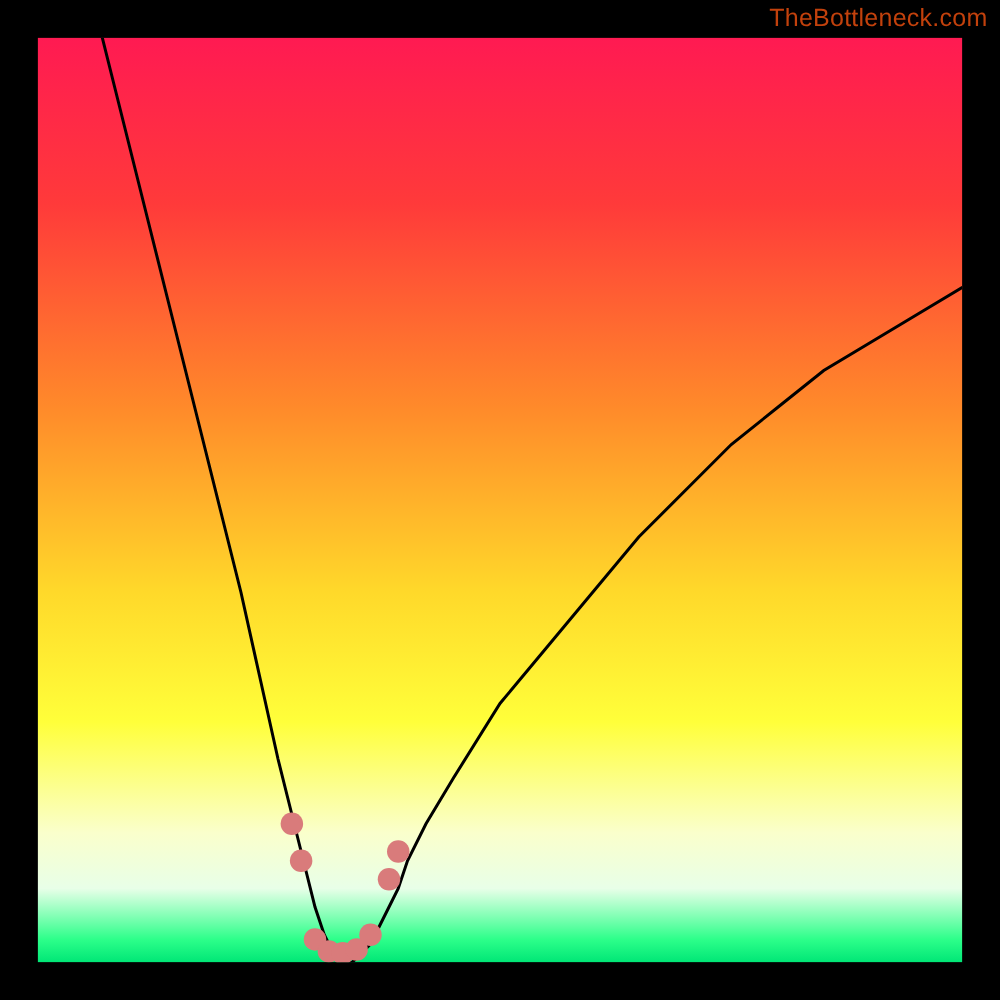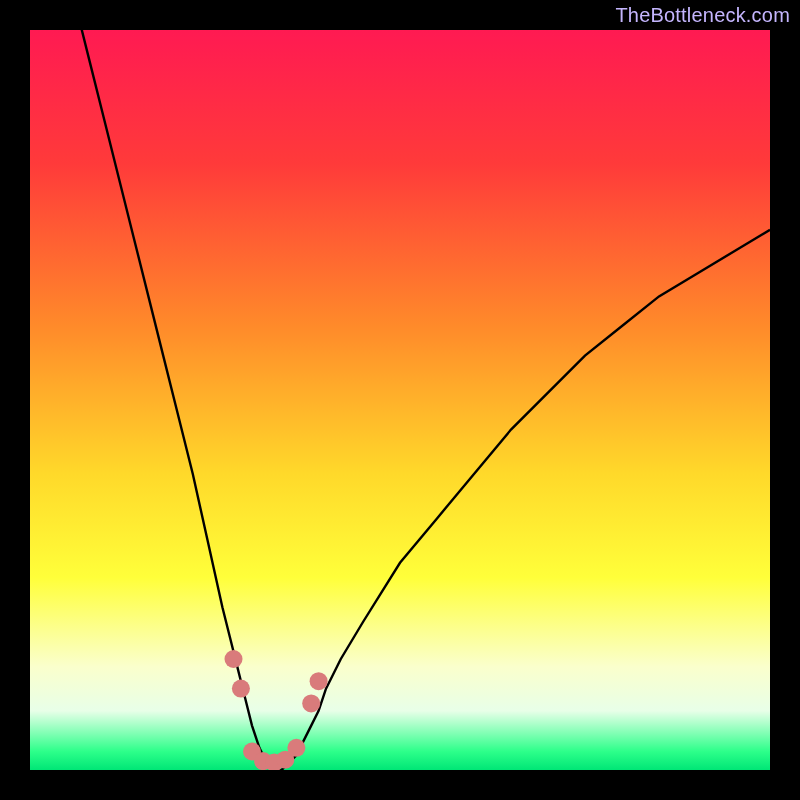--- a/index.html
+++ b/index.html
@@ -32,21 +32,21 @@
     left: 0; top: 0; right: 0; bottom: 0;
   }
   .curve {
     position: absolute;
     left: 0; top: 0;
   }
   .watermark {
     position: absolute;
     top: 4px;
     right: 10px;
-    color: #c4b5fd;
+    color: #c2410c;
     font-size: 20px;
     font-weight: 500;
     letter-spacing: 0.2px;
     user-select: none;
   }
 </style>
 </head>
 <body>
 
 <div class="frame">

